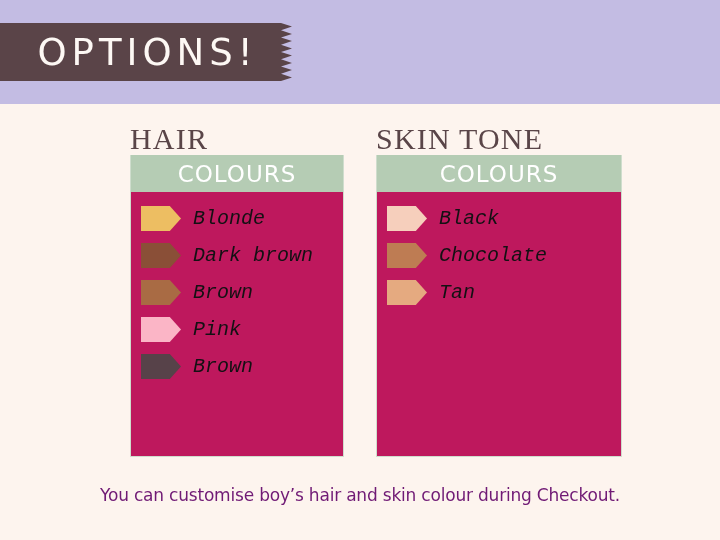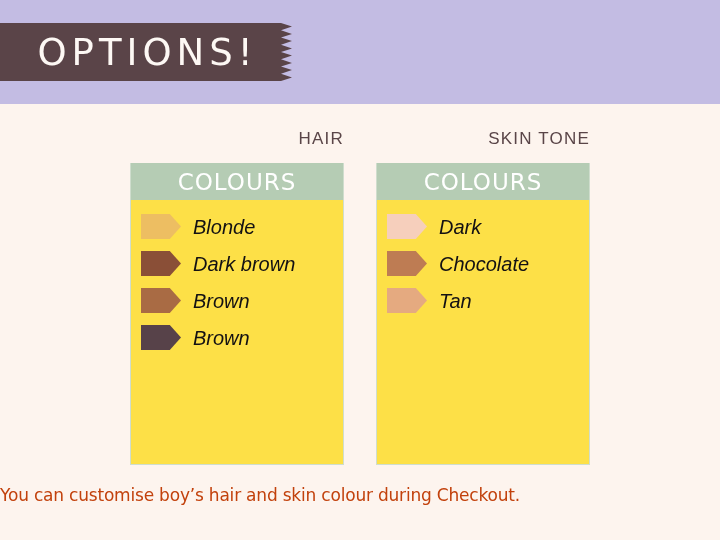--- a/index.html
+++ b/index.html
@@ -64,38 +64,38 @@
     padding-left: 14px;
     box-sizing: border-box;
   }
 
   
   .column {
     position: absolute;
     top: 122px;
   }
   #col-hair { left: 130px; width: 214px; }
-  #col-skin { left: 376px; width: 214px; }
+  #col-skin { left: 376px; width: 246px; }
 
   .col-title {
-    text-align: right;
+    text-align: left;
     color: #5a4548;
-    font-family: Liberation Sans, sans-serif;
-    font-size: 17px;
+    font-family: Liberation Serif, serif;
+    font-size: 30px;
     font-weight: 400;
     letter-spacing: 1.2px;
     height: 33px;
     line-height: 33px;
   }
 
   .panel {
-    margin-top: 8px;
+    margin-top: 0;
     border: 1.5px solid #cfddcd;
     border-top: none;
-    background: #fde047;
+    background: #be185d;
     box-sizing: border-box;
   }
   #panel-hair { height: 302px; }
   #panel-skin { height: 302px; }
 
   .panel-header {
     background: #b5ccb4;
     height: 37px;
     display: flex;
     align-items: center;
@@ -121,34 +121,35 @@
   .swatch-chip {
     width: 40px;
     height: 25px;
     flex: 0 0 40px;
     clip-path: polygon(0 0, 72% 0, 100% 50%, 72% 100%, 0 100%);
     -webkit-clip-path: polygon(0 0, 72% 0, 100% 50%, 72% 100%, 0 100%);
   }
   .swatch-label {
     margin-left: 12px;
     color: #131113;
-    font-family: Liberation Sans, sans-serif;
+    font-family: Liberation Mono, monospace;
     font-style: italic;
     font-size: 20px;
     line-height: 1;
     white-space: nowrap;
   }
 
   
   #caption {
     position: absolute;
     left: 0;
     top: 485px;
     width: 720px;
-    color: #c2410c;
+    text-align: center;
+    color: #701a75;
     font-family: "DejaVu Sans", sans-serif;
     font-size: 17px;
     letter-spacing: -0.2px;
   }
 </style>
 </head>
 <body>
 
 <div id="page">
 
@@ -173,35 +174,39 @@
         </li>
         <li class="swatch-row">
           <span class="swatch-chip" style="background: rgb(138, 79, 55);"></span>
           <span class="swatch-label">Dark brown</span>
         </li>
         <li class="swatch-row">
           <span class="swatch-chip" style="background: rgb(169, 107, 68);"></span>
           <span class="swatch-label">Brown</span>
         </li>
         <li class="swatch-row">
+          <span class="swatch-chip" style="background: rgb(251, 181, 198);"></span>
+          <span class="swatch-label">Pink</span>
+        </li>
+        <li class="swatch-row">
           <span class="swatch-chip" style="background: rgb(87, 66, 73);"></span>
           <span class="swatch-label">Brown</span>
         </li>
       </ul>
     </div>
   </div>
 
   <div class="column" id="col-skin">
     <div class="col-title">SKIN TONE</div>
     <div class="panel" id="panel-skin">
       <div class="panel-header">COLOURS</div>
       <ul class="swatch-list">
         <li class="swatch-row">
           <span class="swatch-chip" style="background: rgb(246, 207, 188);"></span>
-          <span class="swatch-label">Dark</span>
+          <span class="swatch-label">Black</span>
         </li>
         <li class="swatch-row">
           <span class="swatch-chip" style="background: rgb(190, 124, 83);"></span>
           <span class="swatch-label">Chocolate</span>
         </li>
         <li class="swatch-row">
           <span class="swatch-chip" style="background: rgb(229, 170, 128);"></span>
           <span class="swatch-label">Tan</span>
         </li>
       </ul>

